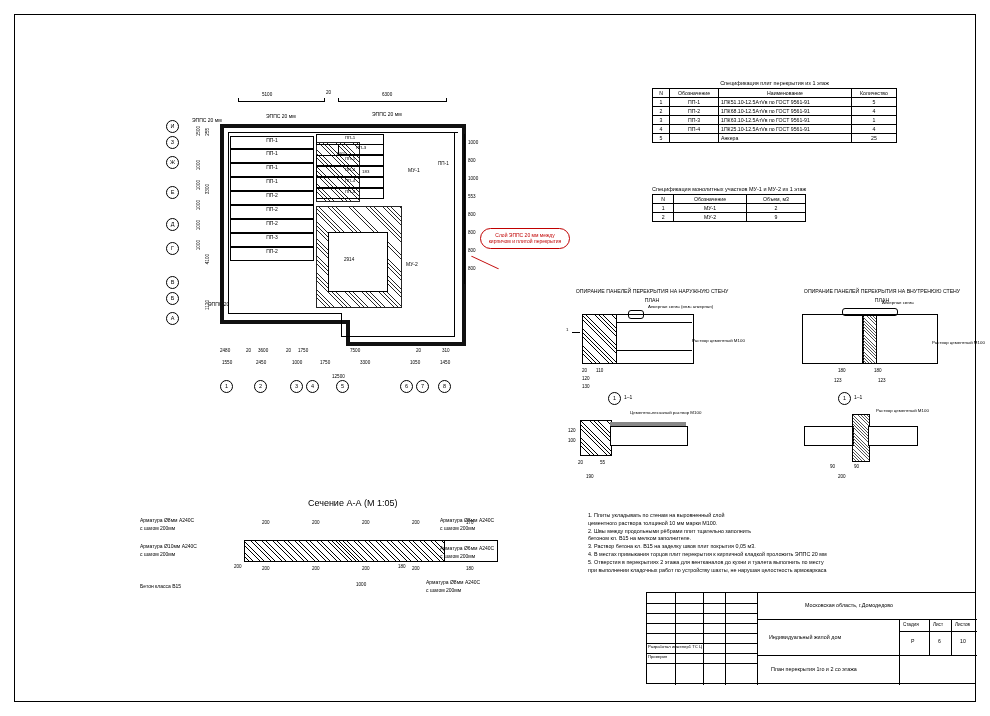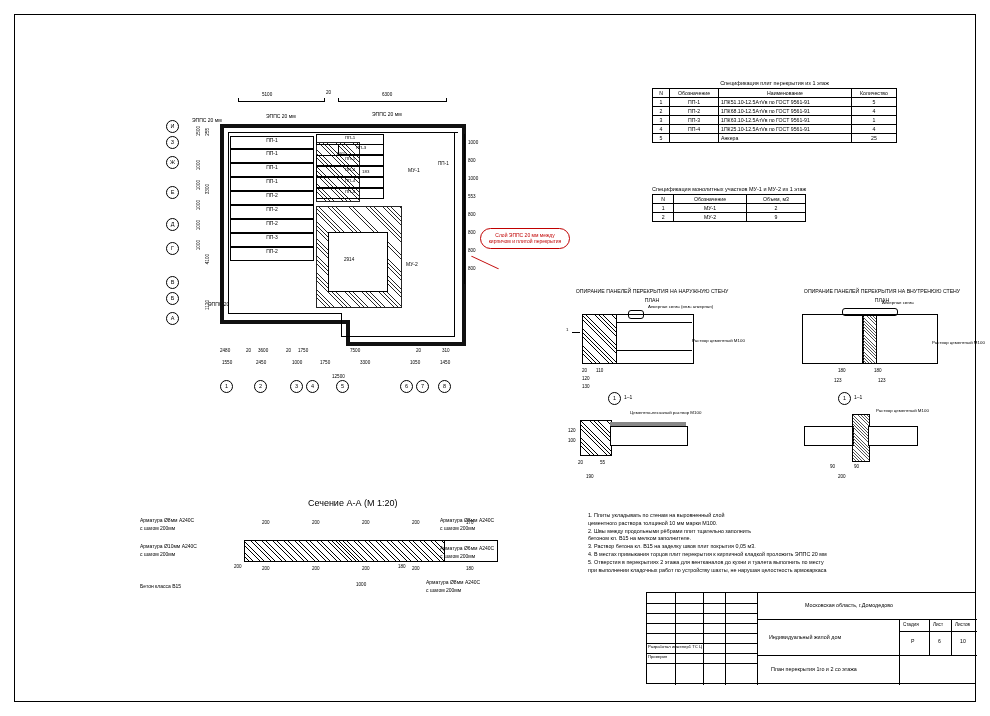--- a/index.html
+++ b/index.html
@@ -305,21 +305,21 @@
   <div class="notes" style="left:588px;top:512px;width:388px;">1. Плиты укладывать по стенам на выровненный слой
     цементного раствора толщиной 10 мм марки М100.
 2. Швы между продольными рёбрами плит тщательно заполнить
     бетоном кл. В15 на мелком заполнителе.
 3. Раствор бетона кл. В15 на заделку швов плит покрытия 0,05 м3.
 4. В местах примыкания торцов плит перекрытия к кирпичной кладкой проложить ЭППС 20 мм
 5. Отверстия в перекрытиях 2 этажа для вентканалов до кухни и туалета выполнить по месту
     при выполнении кладочных работ по устройству шахты, не нарушая целостность армокаркаса</div>
 
   <div class="abs" style="left:140px;top:498px;width:420px;height:100px;">
-    <div class="txt9" style="position:absolute;left:168px;top:0px;">Сечение А-А (М 1:20)</div>
+    <div class="txt9" style="position:absolute;left:168px;top:0px;">Сечение А-А (М 1:05)</div>
 
     <div class="abs" style="left:104px;top:22px;width:250px;">
       <div class="hl" style="position:absolute;left:0;top:8px;width:250px;"></div>
       <div class="dimtxt" style="left:18px;top:0;">200</div>
       <div class="dimtxt" style="left:68px;top:0;">200</div>
       <div class="dimtxt" style="left:118px;top:0;">200</div>
       <div class="dimtxt" style="left:168px;top:0;">200</div>
       <div class="dimtxt" style="left:222px;top:0;">170</div>
     </div>
 

